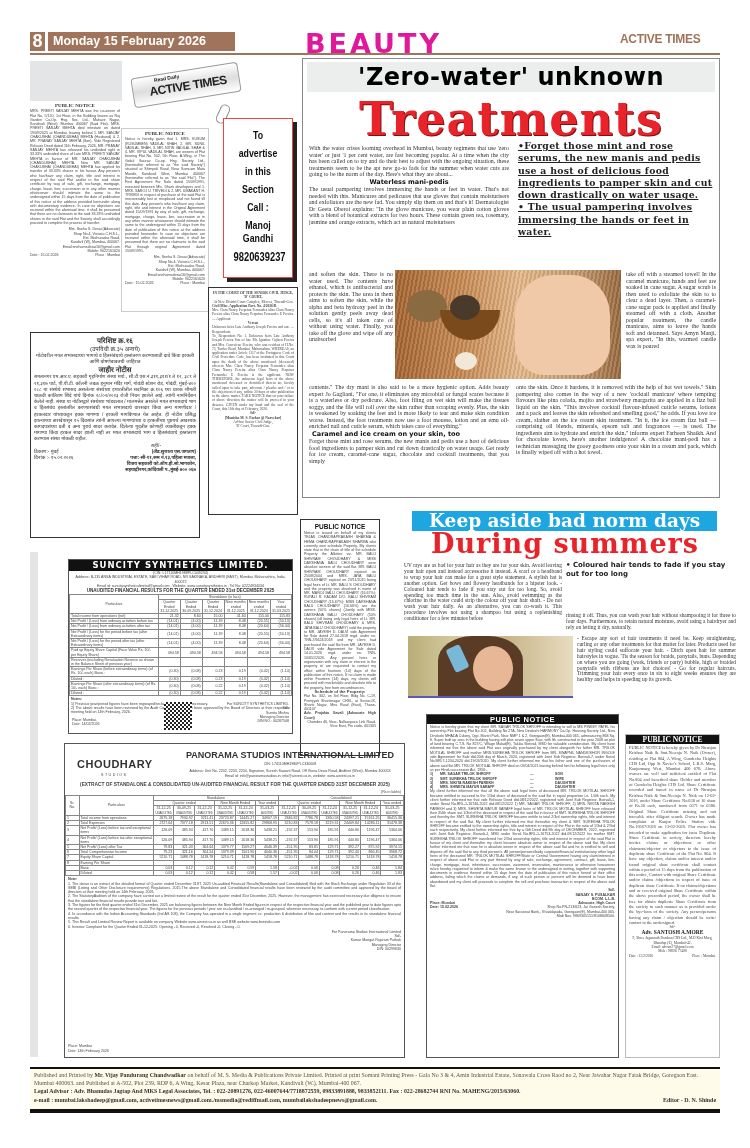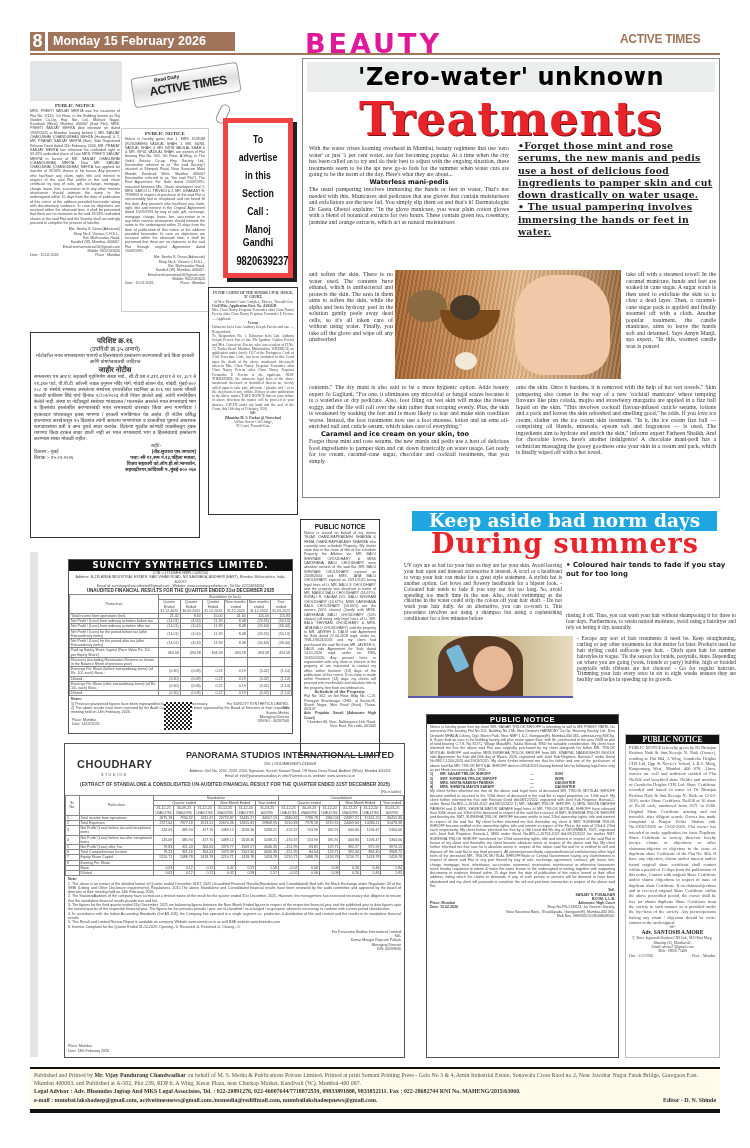--- a/index.html
+++ b/index.html
@@ -16,36 +16,36 @@
   #header-rule { left: 30px; top: 53px; width: 690px; height: 2px; background: #a0745a; }
 
   
   .grey { background: #e4e5e7; }
 
   
   .notice-box { border: 1px solid #999; background: #fff; padding: 3px; }
   .notice-title { font-family: "Liberation Serif", serif; font-weight: bold; font-size: 5px; text-align: center; color: #333; margin-bottom: 1px; }
 
   
-  #ad-box { left: 223px; top: 118px; width: 70px; height: 160px; background: #fff; border: 5px solid #ef4444; box-shadow: 4px 4px 0 #222; text-align: center; font-family: "Liberation Sans", sans-serif; font-weight: bold; color: #111; }
+  #ad-box { left: 223px; top: 118px; width: 70px; height: 160px; background: #fff; border: 1px solid #ef4444; box-shadow: 4px 4px 0 #222; text-align: center; font-family: "Liberation Sans", sans-serif; font-weight: bold; color: #111; }
   #ad-box div { font-size: 11px; line-height: 13px; margin-top: 5px; transform: scaleX(0.8); }
   #ad-box .phone { font-size: 13px; transform: scaleX(0.72); }
 
   
   #logo { left: 132px; top: 70px; width: 108px; height: 30px; transform: rotate(-9deg); }
   #logo .roll { width: 100%; height: 100%; background: linear-gradient(#fff,#ddd,#fff); border: 1px solid #999; border-radius: 4px; position: relative; }
   #logo .rd { position: absolute; left: 22px; top: 1px; font-size: 5px; font-weight: bold; }
   #logo .at { position: absolute; left: 16px; top: 8px; font-size: 12px; font-weight: bold; letter-spacing: -0.5px; }
 
   
   #article-box { left: 302px; top: 58px; width: 418px; height: 440px; border: 1px solid #888; }
   #kicker { left: 307px; top: 62px; width: 408px; height: 30px; background: #eceded; text-align: center; font-family: "DejaVu Sans", sans-serif; font-weight: bold; font-size: 24px; line-height: 30px; color: #000; letter-spacing: 0.5px; }
   #headline { left: 302px; top: 92px; width: 418px; text-align: center; font-family: "DejaVu Serif", serif; font-weight: bold; font-size: 46px; color: #e8232a; letter-spacing: 1px; text-shadow: 1px 1px 0 #7a1010; }
   .col-text { font-family: "Liberation Serif", serif; font-size: 5.9px; line-height: 6.5px; color: #333; text-align: justify; }
-  .subhead { font-family: "DejaVu Sans", sans-serif; font-weight: bold; font-size: 6.5px; color: #111; text-align: center; margin: 1px 12px; }
+  .subhead { font-family: "DejaVu Sans", sans-serif; font-weight: bold; font-size: 6.5px; color: #111; text-align: center; margin: 1px 3px; }
   #pull-quote { left: 518px; top: 140px; width: 200px; font-family: "DejaVu Serif", serif; font-weight: bold; font-size: 9.3px; line-height: 12.3px; color: #222; text-decoration: underline; letter-spacing: 0.3px; }
 
   
   #foot-img { left: 395px; top: 270px; width: 226px; height: 109px; background: linear-gradient(90deg, #a5642f 0%, #c88a52 30%, #e5b98a 55%, #c79c72 80%, #9a6a3d 100%); overflow: hidden; }
   #foot-img .stripes { position:absolute; inset:0; background: repeating-linear-gradient(100deg, rgba(255,255,255,0.12) 0 2px, rgba(0,0,0,0.08) 2px 4px); }
   #foot-img .bowl { position:absolute; left: 45px; top: 40px; width: 60px; height: 30px; background:#7a4a1c; border-radius: 0 0 30px 30px; }
   #foot-img .cone { position:absolute; left: 55px; top: 25px; width: 30px; height: 25px; background:#4a3a2a; border-radius: 50%; }
   #foot-img .ball { position:absolute; left: 12px; top: 20px; width: 40px; height: 32px; background:#8a6a40; border-radius: 50%; }
   #foot-img .candle { position:absolute; left: 60px; top: 82px; width: 22px; height: 18px; background:#f2e8d8; border-radius: 50%; }
   #foot-img .feet { position:absolute; left: 120px; top: 5px; width: 95px; height: 100px; background: #f0c9a8; border-radius: 40% 40% 30% 30%; }

